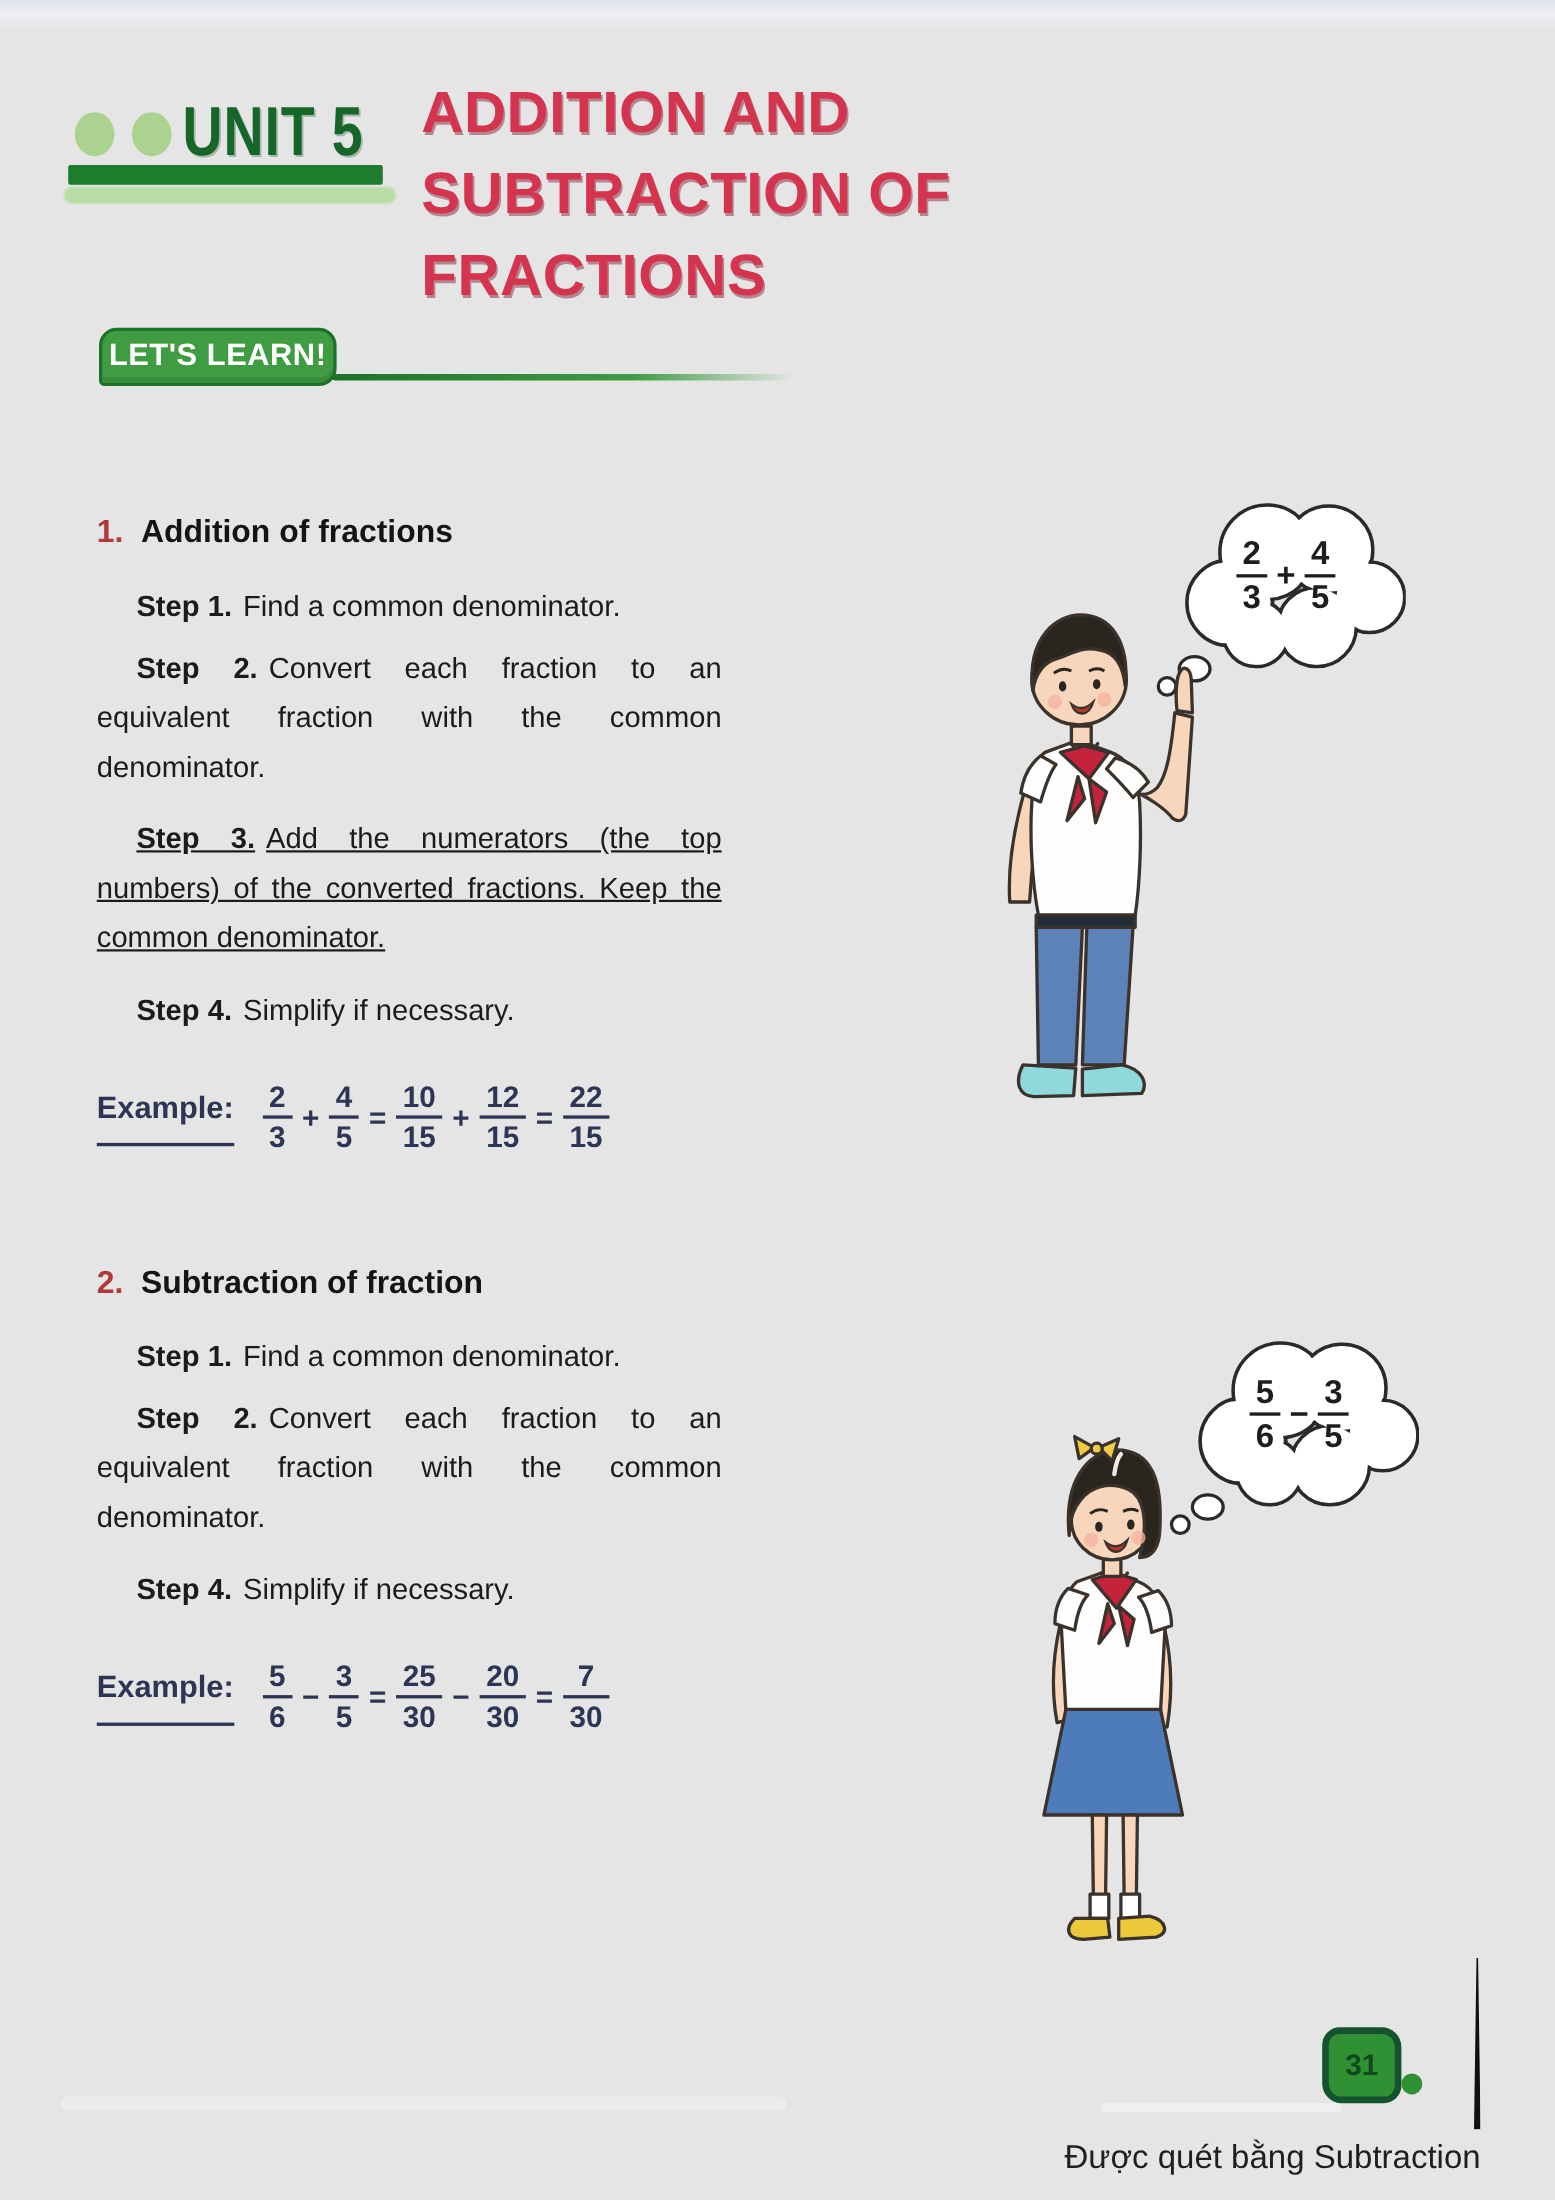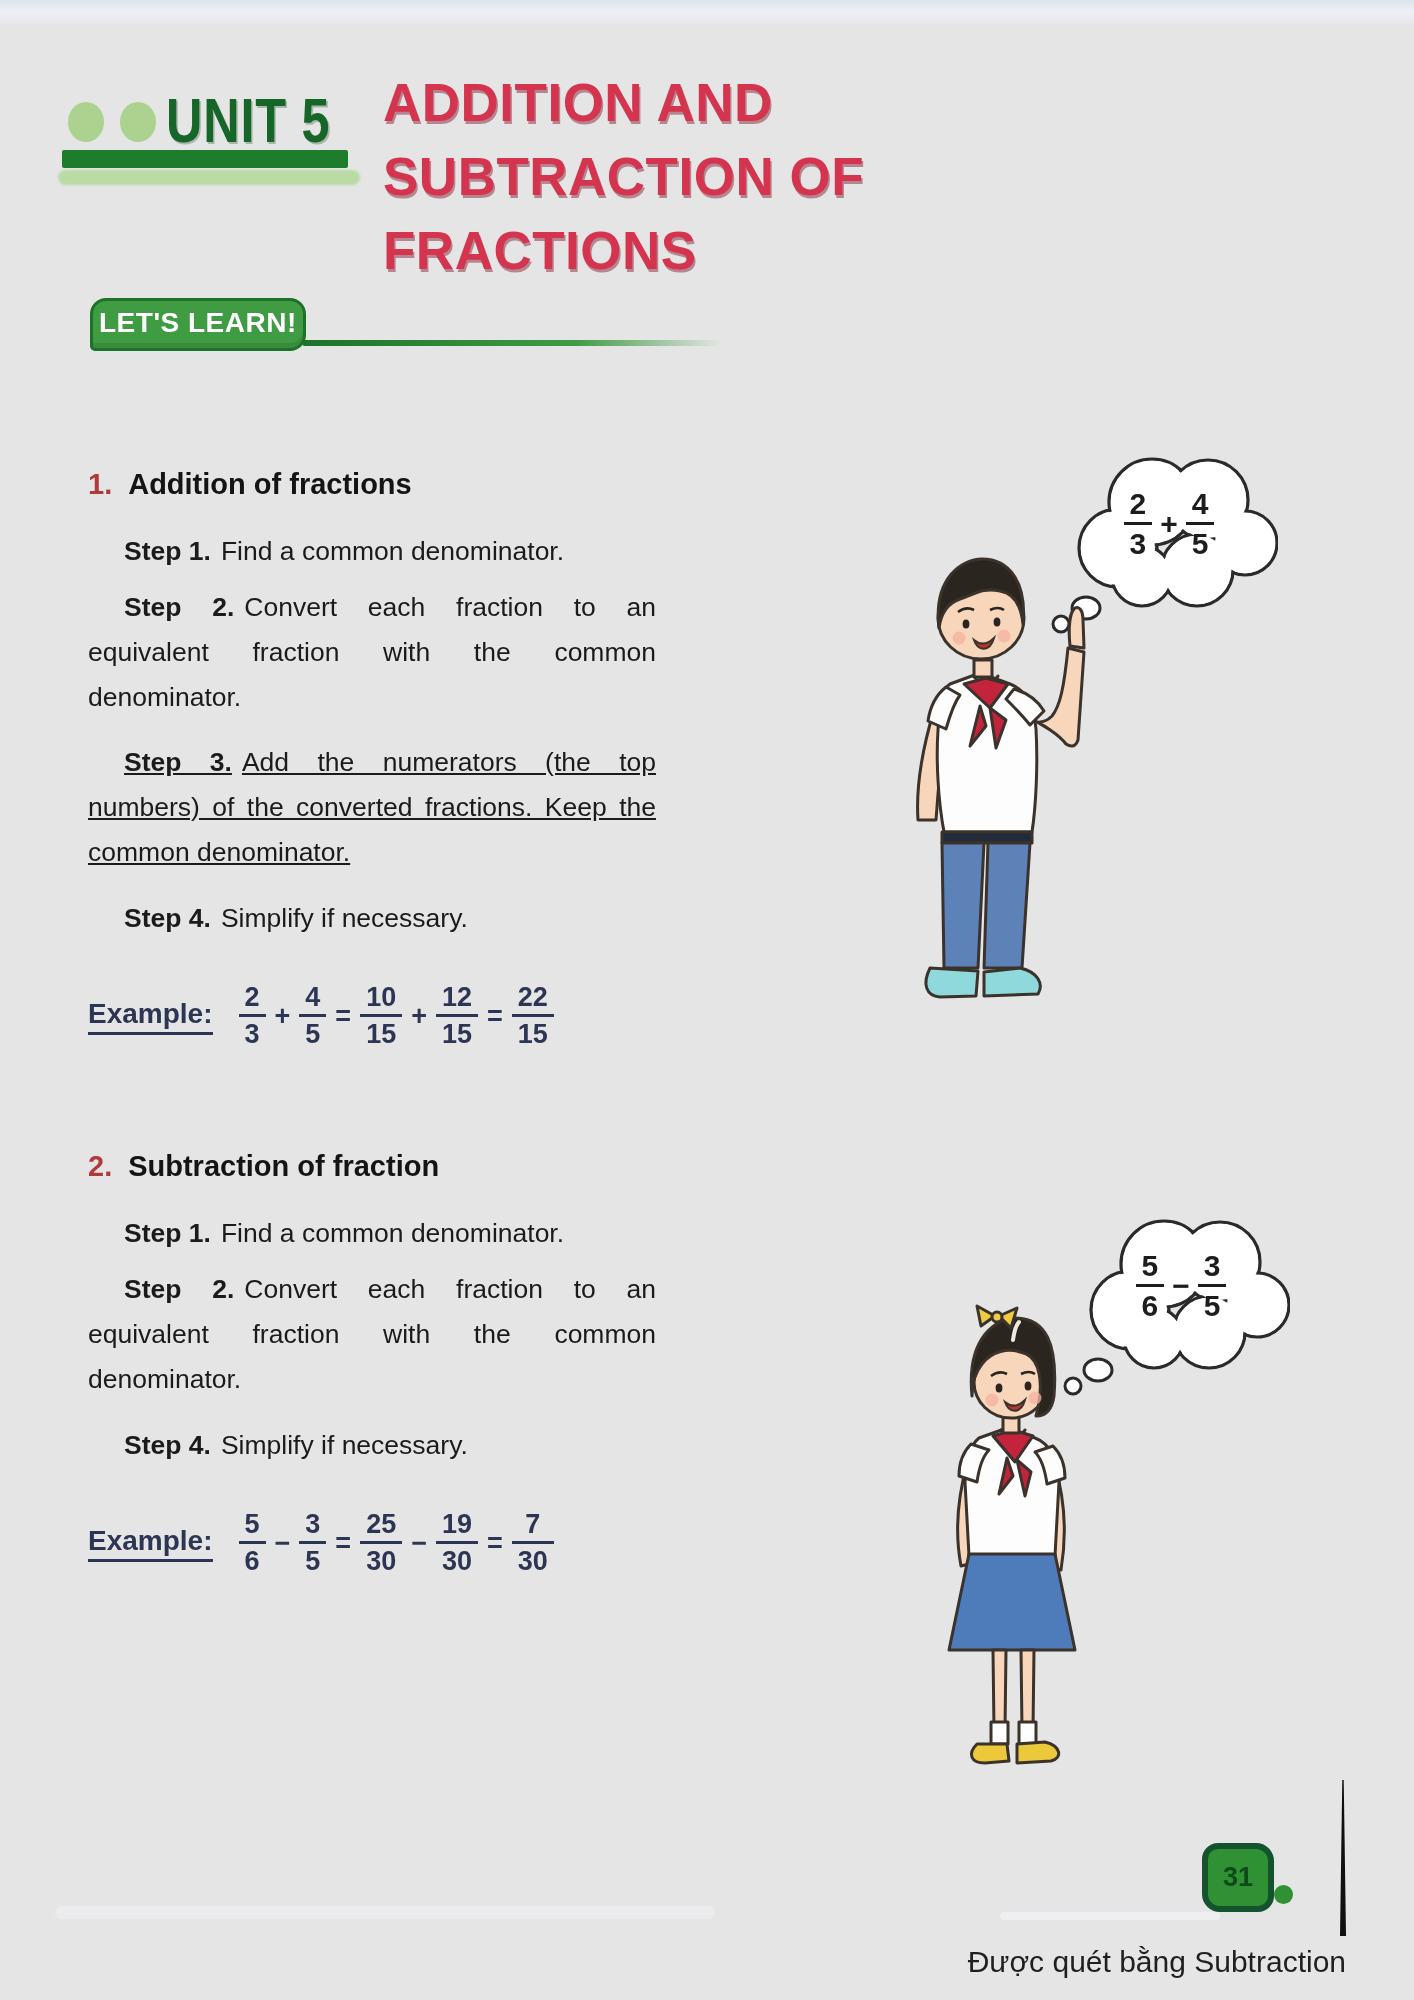--- a/index.html
+++ b/index.html
@@ -41,21 +41,21 @@
   .section{position:absolute;left:88px;width:568px;}
   .sec-1{top:468px;} .sec-2{top:1150px;}
   .sec-heading{margin:0;font-size:29px;font-weight:700;color:#141414;}
   .sec-num{color:#b03a3a;margin-right:16px;}
   .step{font-size:26.5px;line-height:45px;margin:0;text-align:justify;text-indent:36px;color:#1b1b1b;}
   .m1{margin-top:28px;} .m2{margin-top:11px;} .m3{margin-top:20px;text-decoration:underline;} .m4{margin-top:21px;}
   .step b{margin-right:10px;}
 
   
   .example-row{display:flex;align-items:center;margin-top:40px;color:#2c3654;}
-  .example-label{font-size:28px;font-weight:700;border-bottom:3px solid #2c3654;padding-bottom:2px;margin-right:26px;}
+  .example-label{font-size:28px;font-weight:700;border-bottom:3px solid #2c3654;padding-bottom:16px;margin-right:26px;}
   .frac{display:inline-flex;flex-direction:column;align-items:center;font-size:27px;font-weight:700;line-height:33px;}
   .frac .fr-d{border-top:3px solid currentColor;padding:1px 6px 0;}
   .frac .fr-n{padding:0 6px;}
   .op{font-size:27px;font-weight:700;margin:0 9px;}
 
   
   .bubble-svg{position:absolute;}
   .bubble-math{position:absolute;display:flex;align-items:center;justify-content:center;color:#1d1d1d;}
   .bubble-math .frac{font-size:30px;line-height:36px;}
   .bubble-math .op{font-size:30px;margin:0 8px;}
@@ -229,21 +229,21 @@
           <span class="fr-n">3</span>
           <span class="fr-d">5</span>
         </span>
       <span class="op">=</span>
       <span class="frac">
           <span class="fr-n">25</span>
           <span class="fr-d">30</span>
         </span>
       <span class="op">−</span>
       <span class="frac">
-          <span class="fr-n">19</span>
+          <span class="fr-n">20</span>
           <span class="fr-d">30</span>
         </span>
       <span class="op">=</span>
       <span class="frac">
           <span class="fr-n">7</span>
           <span class="fr-d">30</span>
         </span>
     </div>
   </div>
 

